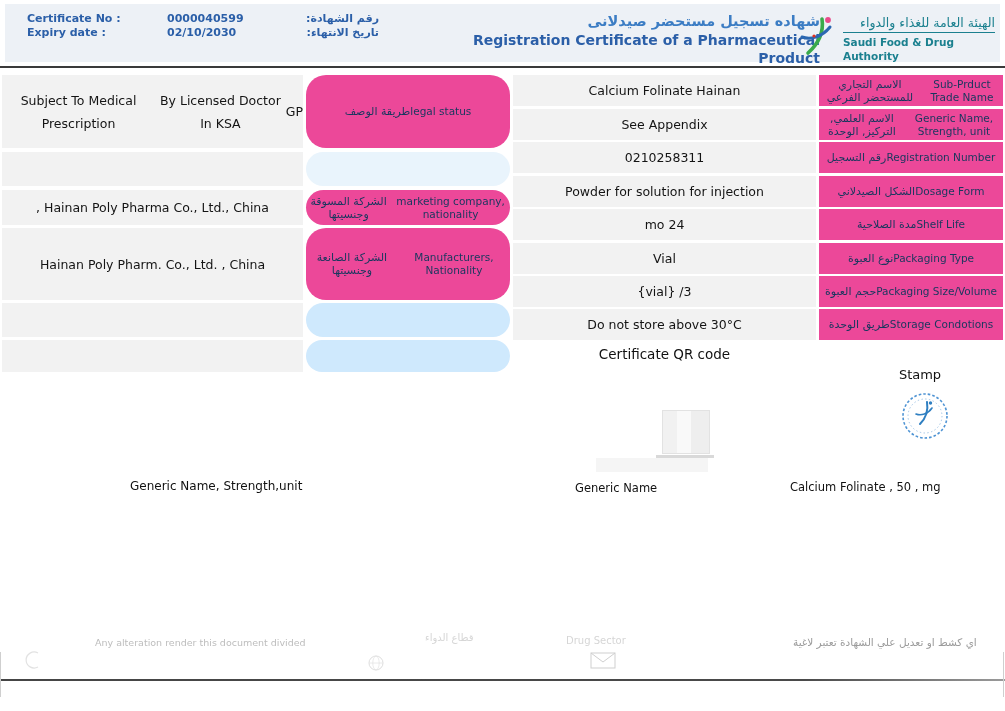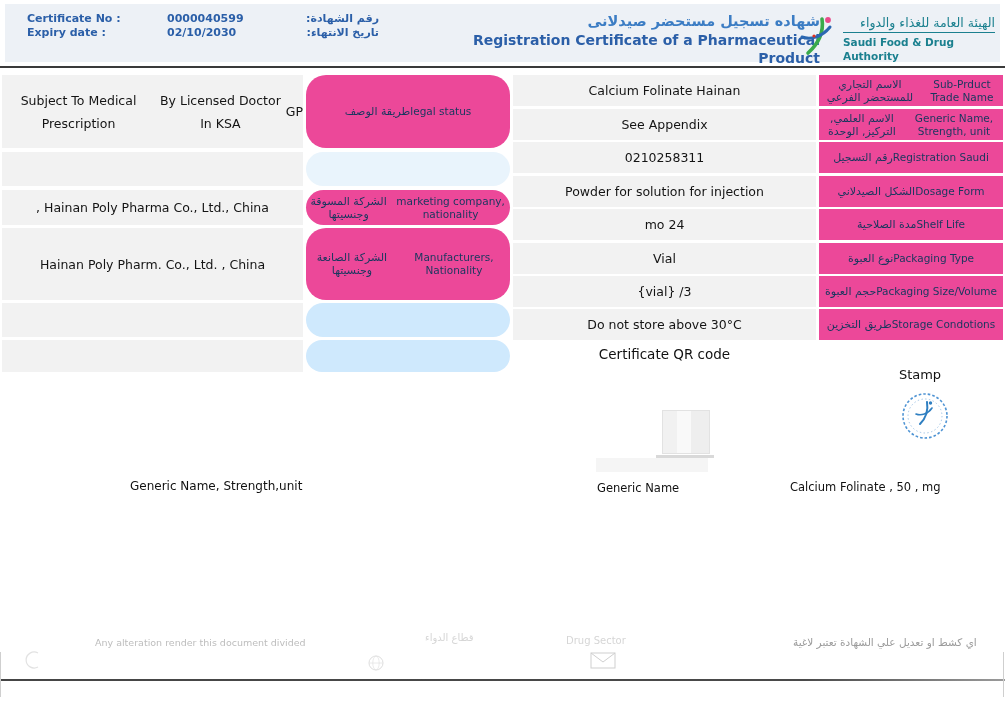--- a/index.html
+++ b/index.html
@@ -50,21 +50,21 @@
           border:1px solid #d9d9d9;opacity:.75;background:
           linear-gradient(90deg,#ededed 30%,#f7f7f7 30%,#f7f7f7 60%,#e9e9e9 60%);}
   .qr-underline{position:absolute;left:656px;top:455px;width:58px;height:3px;background:#d0d0d0;opacity:.8;}
   .stamp-heading{position:absolute;left:860px;top:367px;width:120px;text-align:center;
                  font-size:13px;color:#111;}
   .stamp-seal{position:absolute;left:900px;top:391px;}
 
   
   .apx-band{position:absolute;left:596px;top:458px;width:112px;height:14px;background:#f5f5f5;}
   .apx-label{position:absolute;left:130px;top:479px;font-size:12px;color:#111;}
-  .apx-col{position:absolute;left:575px;top:481px;font-size:11.5px;color:#111;margin-left:22px;}
+  .apx-col{position:absolute;left:575px;top:481px;font-size:11.5px;color:#111;}
   .apx-value{position:absolute;left:790px;top:480px;font-size:11.5px;color:#111;}
 
   
   .foot-en{position:absolute;left:95px;top:637px;font-size:9.5px;color:#bdbdbd;}
   .foot-sector-ar{position:absolute;left:425px;top:632px;font-size:10px;color:#d6d6d6;direction:rtl;}
   .foot-sector-en{position:absolute;left:523px;top:635px;font-size:10px;color:#d6d6d6;margin-left:43px;}
   .foot-ar{position:absolute;left:793px;top:636px;font-size:10.5px;color:#9b9b9b;direction:rtl;}
   .foot-icons svg{position:absolute;}
   .bottom-line{position:absolute;left:0;top:679px;width:1005px;height:2px;
                background:linear-gradient(90deg,#454545 0%,#4a4a4a 80%,#9a9a9a 100%);}
@@ -181,21 +181,21 @@
     <div class="cell lbl-cell">
       <div class="lbl-ar">الاسم العلمي, التركيز, الوحدة</div>
       <div class="lbl-en">Generic Name, Strength, unit</div>
     </div>
   </div>
 
   <div class="row r-row" style="top:142px;height:31px;">
     <div class="cell val-cell">0210258311</div>
     <div class="cell lbl-cell">
       <div class="lbl-ar">رقم التسجيل</div>
-      <div class="lbl-en">Registration Saudi</div>
+      <div class="lbl-en">Registration Number</div>
     </div>
   </div>
 
   <div class="row r-row" style="top:176px;height:31px;">
     <div class="cell val-cell">Powder for solution for injection</div>
     <div class="cell lbl-cell">
       <div class="lbl-ar">الشكل الصيدلاني</div>
       <div class="lbl-en">Dosage Form</div>
     </div>
   </div>
@@ -220,21 +220,21 @@
     <div class="cell val-cell">{vial} /3</div>
     <div class="cell lbl-cell">
       <div class="lbl-ar">حجم العبوة</div>
       <div class="lbl-en">Packaging Size/Volume</div>
     </div>
   </div>
 
   <div class="row r-row" style="top:309px;height:31px;">
     <div class="cell val-cell">Do not store above 30°C</div>
     <div class="cell lbl-cell">
-      <div class="lbl-ar">طريق التخزين</div>
+      <div class="lbl-ar">طريق الوحدة</div>
       <div class="lbl-en">Storage Condotions</div>
     </div>
   </div>
 
   
   <div class="qr-heading">Certificate QR code</div>
   <div class="qr-img"></div>
   <div class="qr-underline"></div>
 
   <div class="stamp-heading">Stamp</div>

